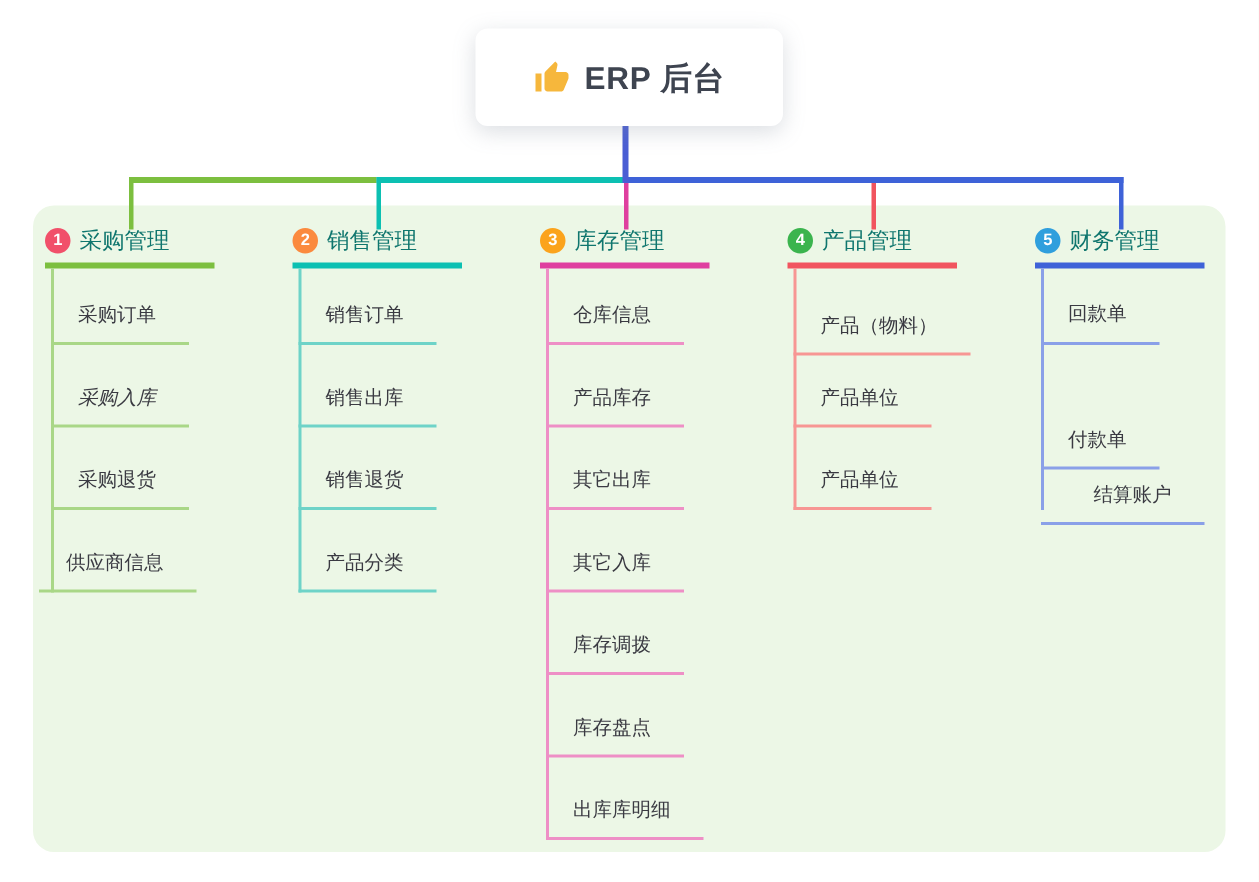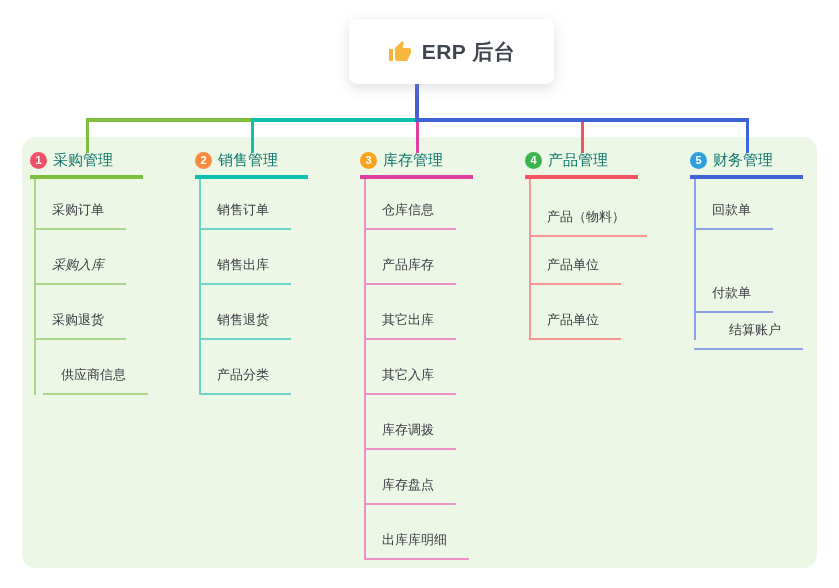--- a/index.html
+++ b/index.html
@@ -9,21 +9,21 @@
   }
   #panel{
     position:absolute;left:22px;top:137px;width:795px;height:431px;
     background:#ecf7e6;border-radius:14px;
   }
   #root-node{
     position:absolute;left:317px;top:19px;width:205px;height:65px;
     background:#ffffff;border-radius:8px;
     box-shadow:0 4px 14px rgba(130,140,155,0.28);
     display:flex;align-items:center;justify-content:center;gap:10px;
-    z-index:5;cursor:default;margin-left:32px;
+    z-index:5;cursor:default;
   }
   #root-label{font-size:21px;font-weight:600;color:#3e4450;letter-spacing:0.5px;}
   .thumb-icon{width:24px;height:24px;display:block;}
   .line{position:absolute;}
   .branch-title{
     position:absolute;top:150px;width:113px;height:21px;
     display:flex;align-items:center;gap:6px;
     border-bottom:4px solid #000;padding-bottom:4px;
   }
   .badge{
@@ -66,21 +66,21 @@
 
   <div id="branches">
       <div class="branch-title" style="left: 30px; border-bottom-color: rgb(124, 191, 63);">
         <span class="badge" style="background: rgb(241, 80, 106);">1</span>
         <span class="t">采购管理</span>
       </div>
       <div class="spine" style="left: 34px; top: 179px; height: 216px; background: rgb(169, 215, 135);"></div>
       <div class="item" style="left: 34px; top: 201px; border-bottom-color: rgb(169, 215, 135);">采购订单</div>
       <div class="item" style="left: 34px; top: 256px; border-bottom-color: rgb(169, 215, 135); font-style: italic;">采购入库</div>
       <div class="item" style="left: 34px; top: 311px; border-bottom-color: rgb(169, 215, 135);">采购退货</div>
-      <div class="item" style="left: 43px; top: 366px; border-bottom-color: rgb(169, 215, 135);">供应商信息</div>
+      <div class="item" style="left: 26px; top: 366px; border-bottom-color: rgb(169, 215, 135);">供应商信息</div>
       <div class="branch-title" style="left: 195px; border-bottom-color: rgb(12, 192, 178);">
         <span class="badge" style="background: rgb(251, 138, 62);">2</span>
         <span class="t">销售管理</span>
       </div>
       <div class="spine" style="left: 199px; top: 179px; height: 216px; background: rgb(110, 211, 200);"></div>
       <div class="item" style="left: 199px; top: 201px; border-bottom-color: rgb(110, 211, 200);">销售订单</div>
       <div class="item" style="left: 199px; top: 256px; border-bottom-color: rgb(110, 211, 200);">销售出库</div>
       <div class="item" style="left: 199px; top: 311px; border-bottom-color: rgb(110, 211, 200);">销售退货</div>
       <div class="item" style="left: 199px; top: 366px; border-bottom-color: rgb(110, 211, 200);">产品分类</div>
       <div class="branch-title" style="left: 360px; border-bottom-color: rgb(223, 63, 159);">
@@ -101,17 +101,17 @@
       </div>
       <div class="spine" style="left: 529px; top: 179px; height: 161px; background: rgb(247, 150, 147);"></div>
       <div class="item" style="left: 529px; top: 208px; border-bottom-color: rgb(247, 150, 147);">产品（物料）</div>
       <div class="item" style="left: 529px; top: 256px; border-bottom-color: rgb(247, 150, 147);">产品单位</div>
       <div class="item" style="left: 529px; top: 311px; border-bottom-color: rgb(247, 150, 147);">产品单位</div>
       <div class="branch-title" style="left: 690px; border-bottom-color: rgb(62, 98, 216);">
         <span class="badge" style="background: rgb(47, 159, 221);">5</span>
         <span class="t">财务管理</span>
       </div>
       <div class="spine" style="left: 694px; top: 179px; height: 161px; background: rgb(138, 160, 232);"></div>
-      <div class="item" style="left: 694px; top: 201px; border-bottom-color: rgb(138, 160, 232);">回款单</div>
+      <div class="item" style="left: 694px; top: 201px; border-bottom-color: rgb(138, 160, 232); font-family: Liberation Mono, monospace;">回款单</div>
       <div class="item" style="left: 694px; top: 256px; border-bottom-color: rgb(138, 160, 232); margin-top: 28px;">付款单</div>
       <div class="item" style="left: 694px; top: 321px; border-bottom-color: rgb(138, 160, 232); padding-left: 35px;">结算账户</div>
     </div>
 </div>
 
 </body></html>

